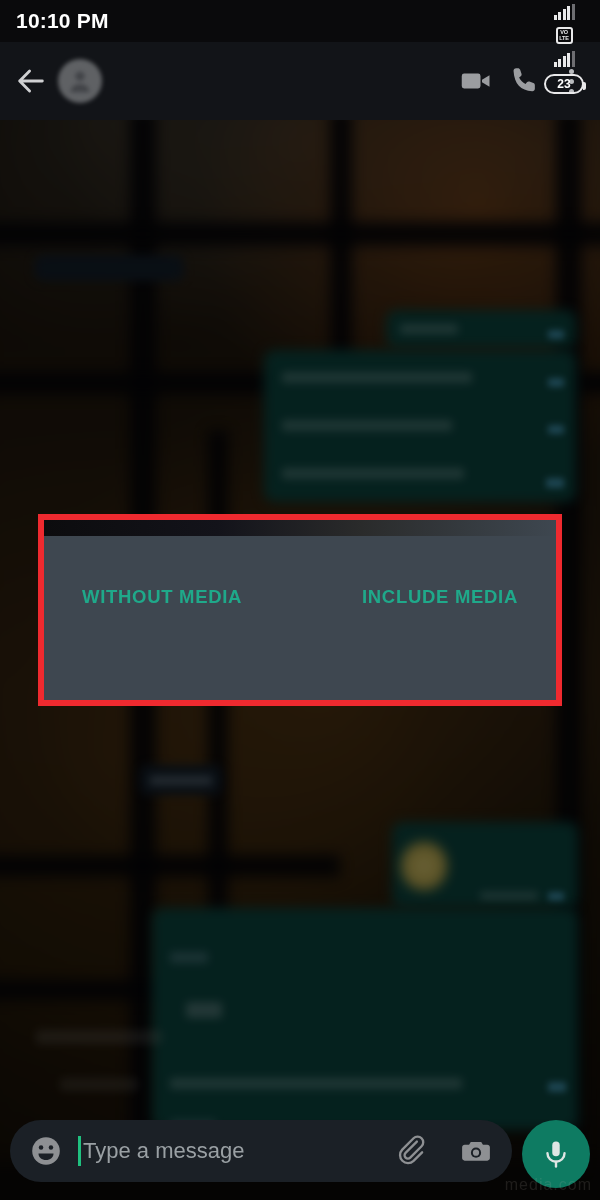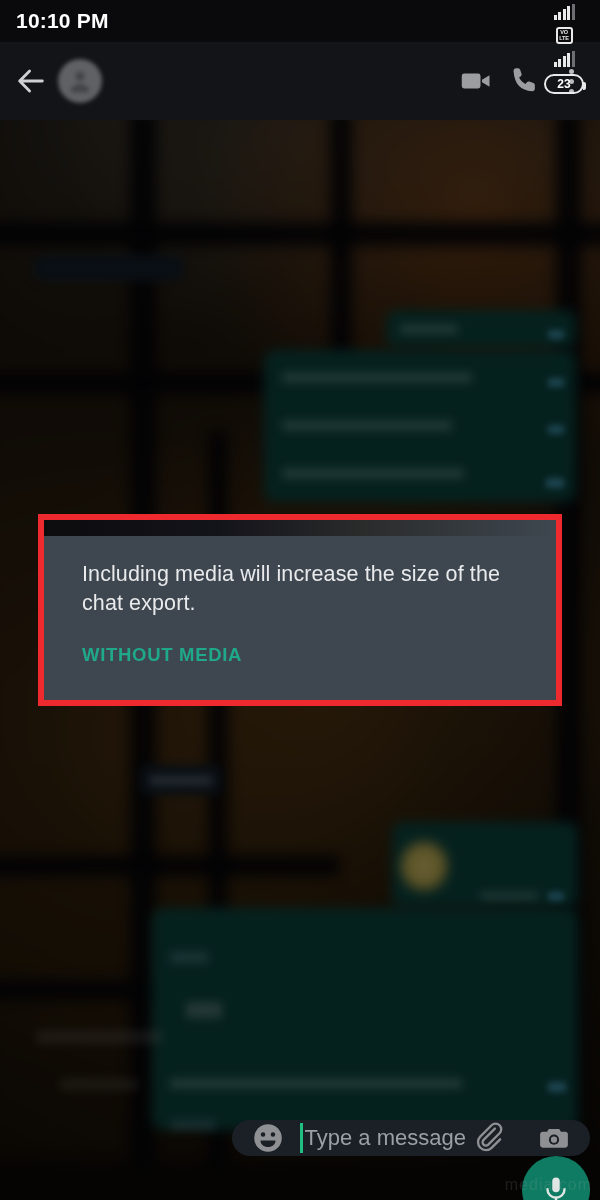--- a/index.html
+++ b/index.html
@@ -158,21 +158,21 @@
   }
   .dlg-btn {
     background:none; border:none; padding:0;
     color:#1fa98a; font-size:18.5px; font-weight:bold; letter-spacing:.7px;
     font-family:"Liberation Sans", sans-serif; cursor:pointer;
   }
 
   
   #inputbar {
     position:absolute; left:0; bottom:0; width:600px; height:80px;
-    display:flex; align-items:flex-end; padding:0 10px; z-index:40;flex-direction:column;
+    display:flex; align-items:flex-start; padding:0 10px; z-index:40;
   }
   #input-pill {
     flex:1 1 auto; height:62px; border-radius:31px;
     background:#1b2026;
     display:flex; align-items:center; padding:0 18px;
   }
   #emoji-icon { width:36px; height:36px; flex:0 0 auto; }
   #msg-input-wrap {
     flex:1 1 auto; display:flex; align-items:center;
     margin-left:14px; overflow:hidden;
@@ -322,23 +322,23 @@
 
     <span id="menu-dots">
       <i></i>
         <i></i>
         <i></i>
     </span>
   </div>
 
   <div id="dialog-highlight">
     <div id="dialog">
-      <div id="dialog-message">Including media will increase the size of the chat export.</div>
       <div id="dialog-actions">
         <button class="dlg-btn">WITHOUT MEDIA</button>
+        <button class="dlg-btn">INCLUDE MEDIA</button>
       </div>
     </div>
   </div>
 
   <div id="inputbar">
     <div id="input-pill">
 
       <span id="emoji-icon">
         <svg viewBox="0 0 24 24" width="36" height="36">
           <circle cx="12" cy="12" r="9.2" fill="#8e9093"></circle>

